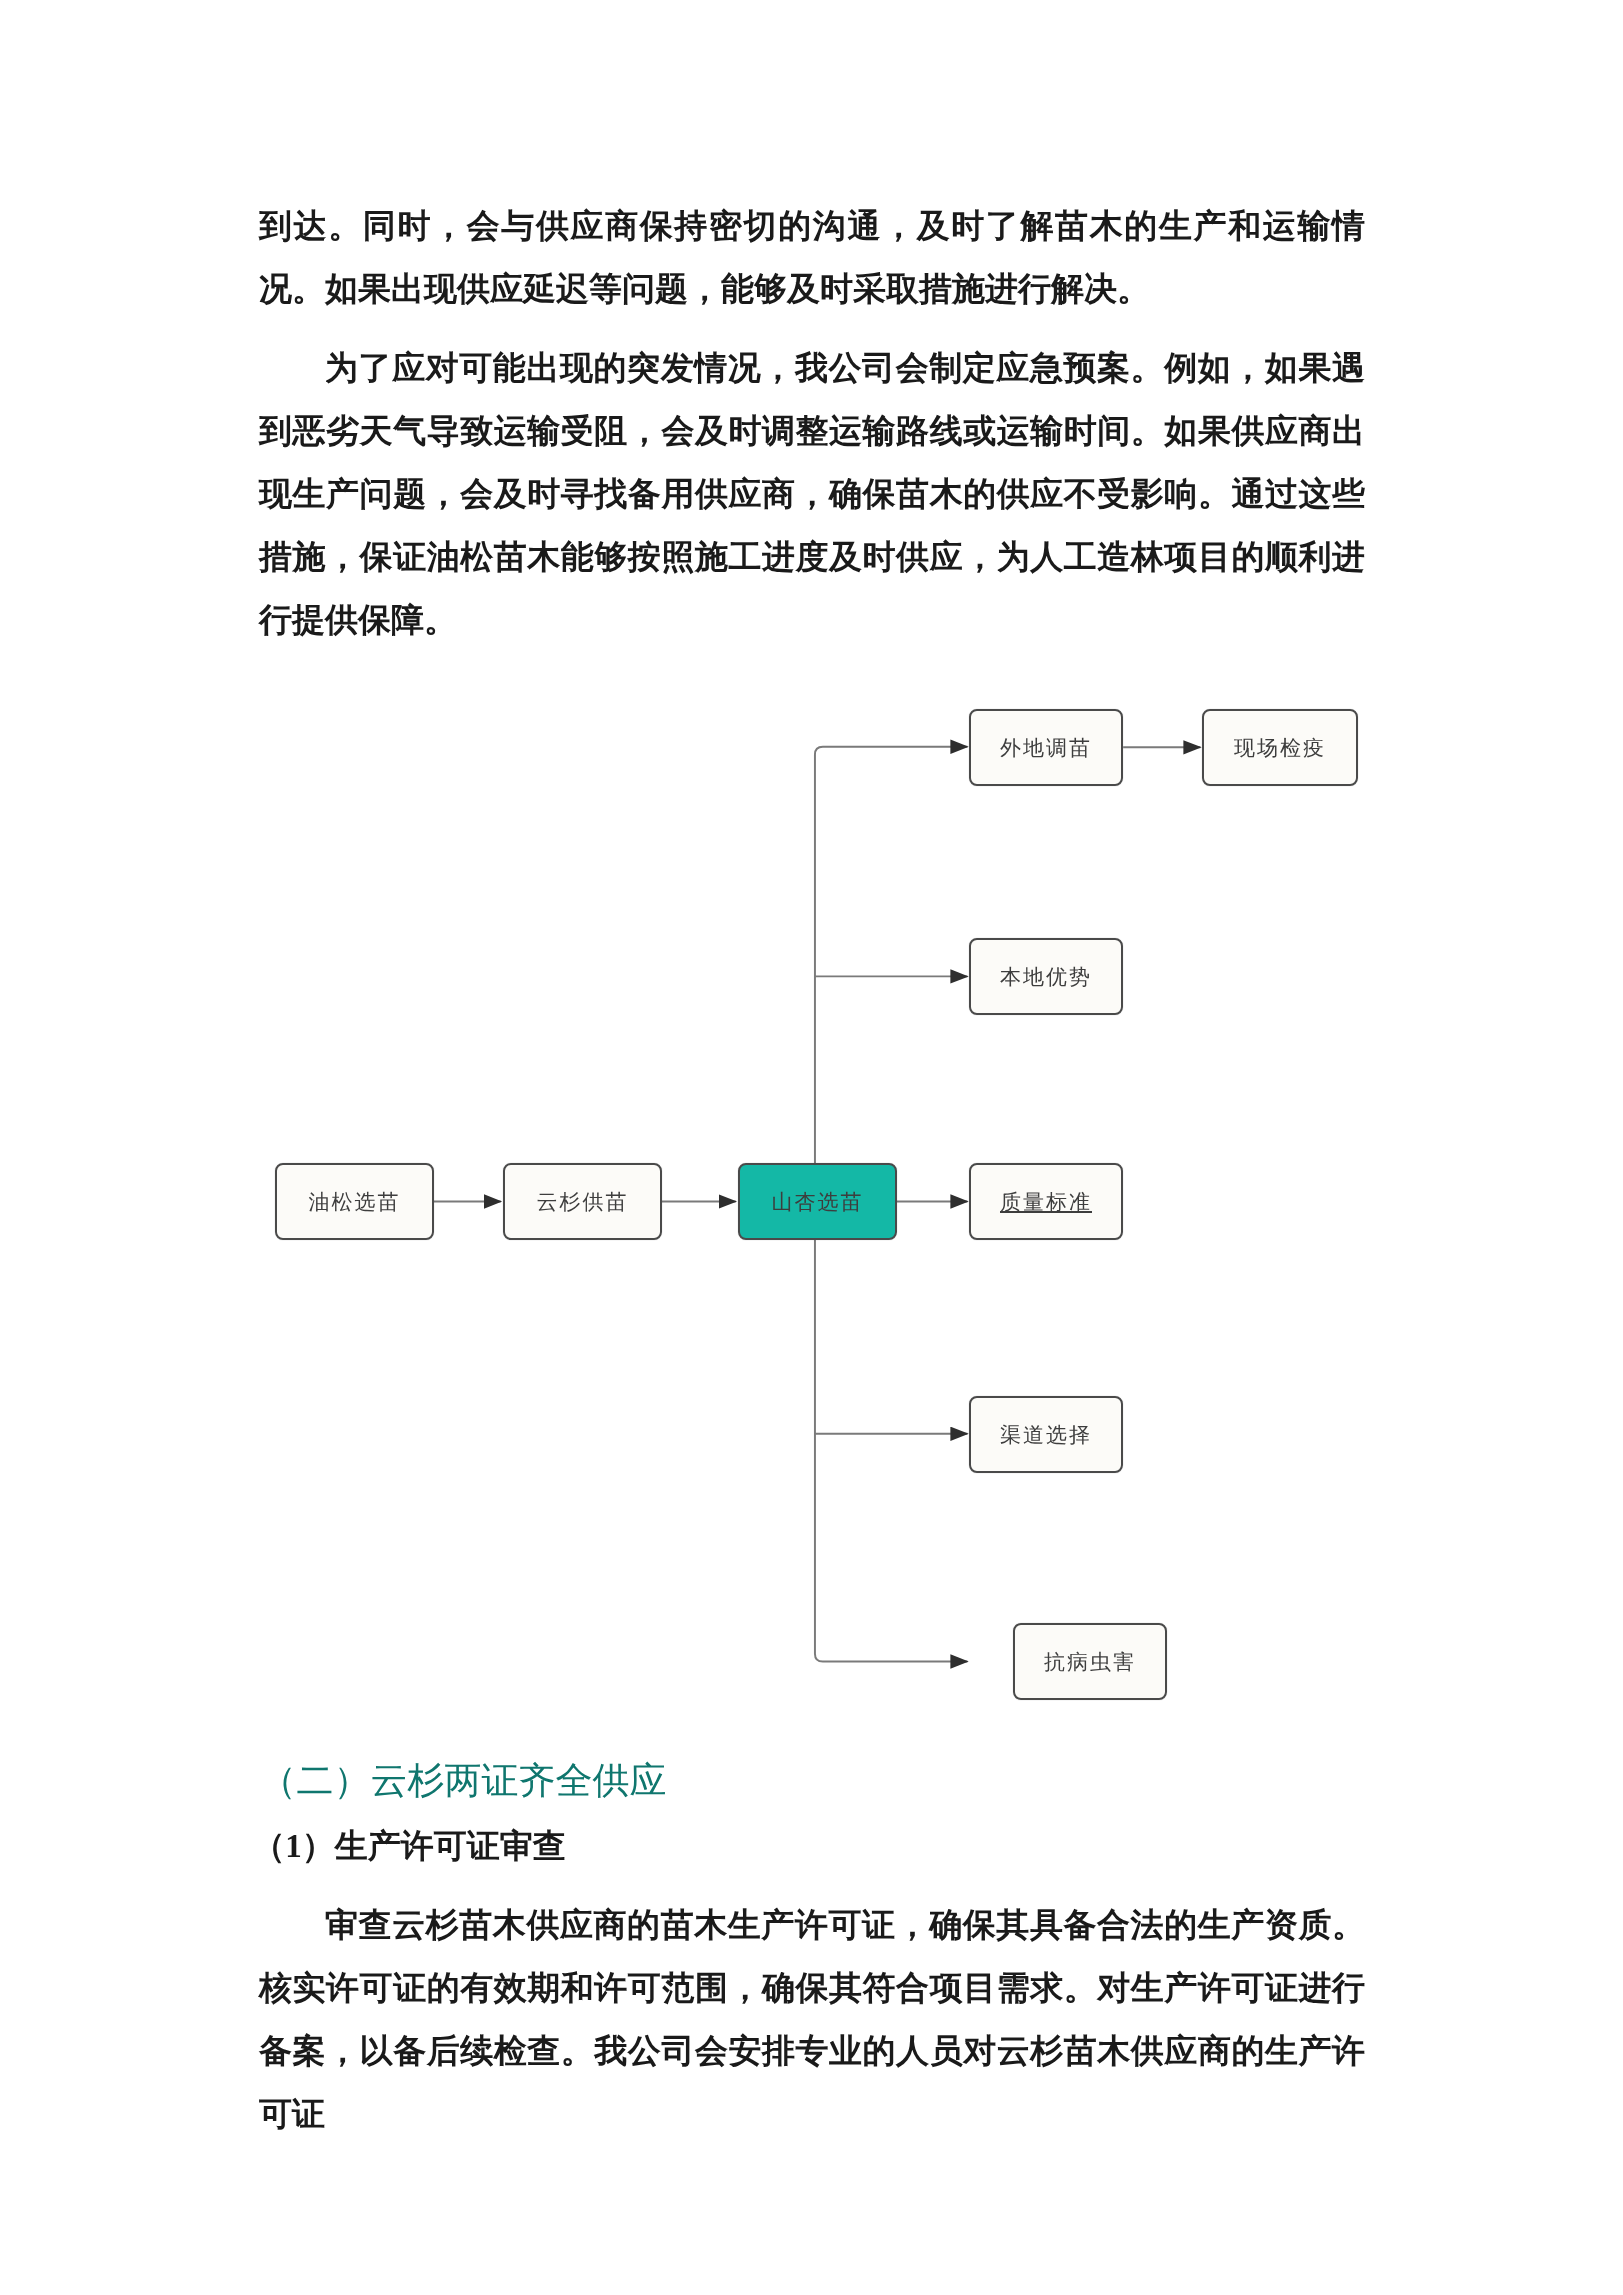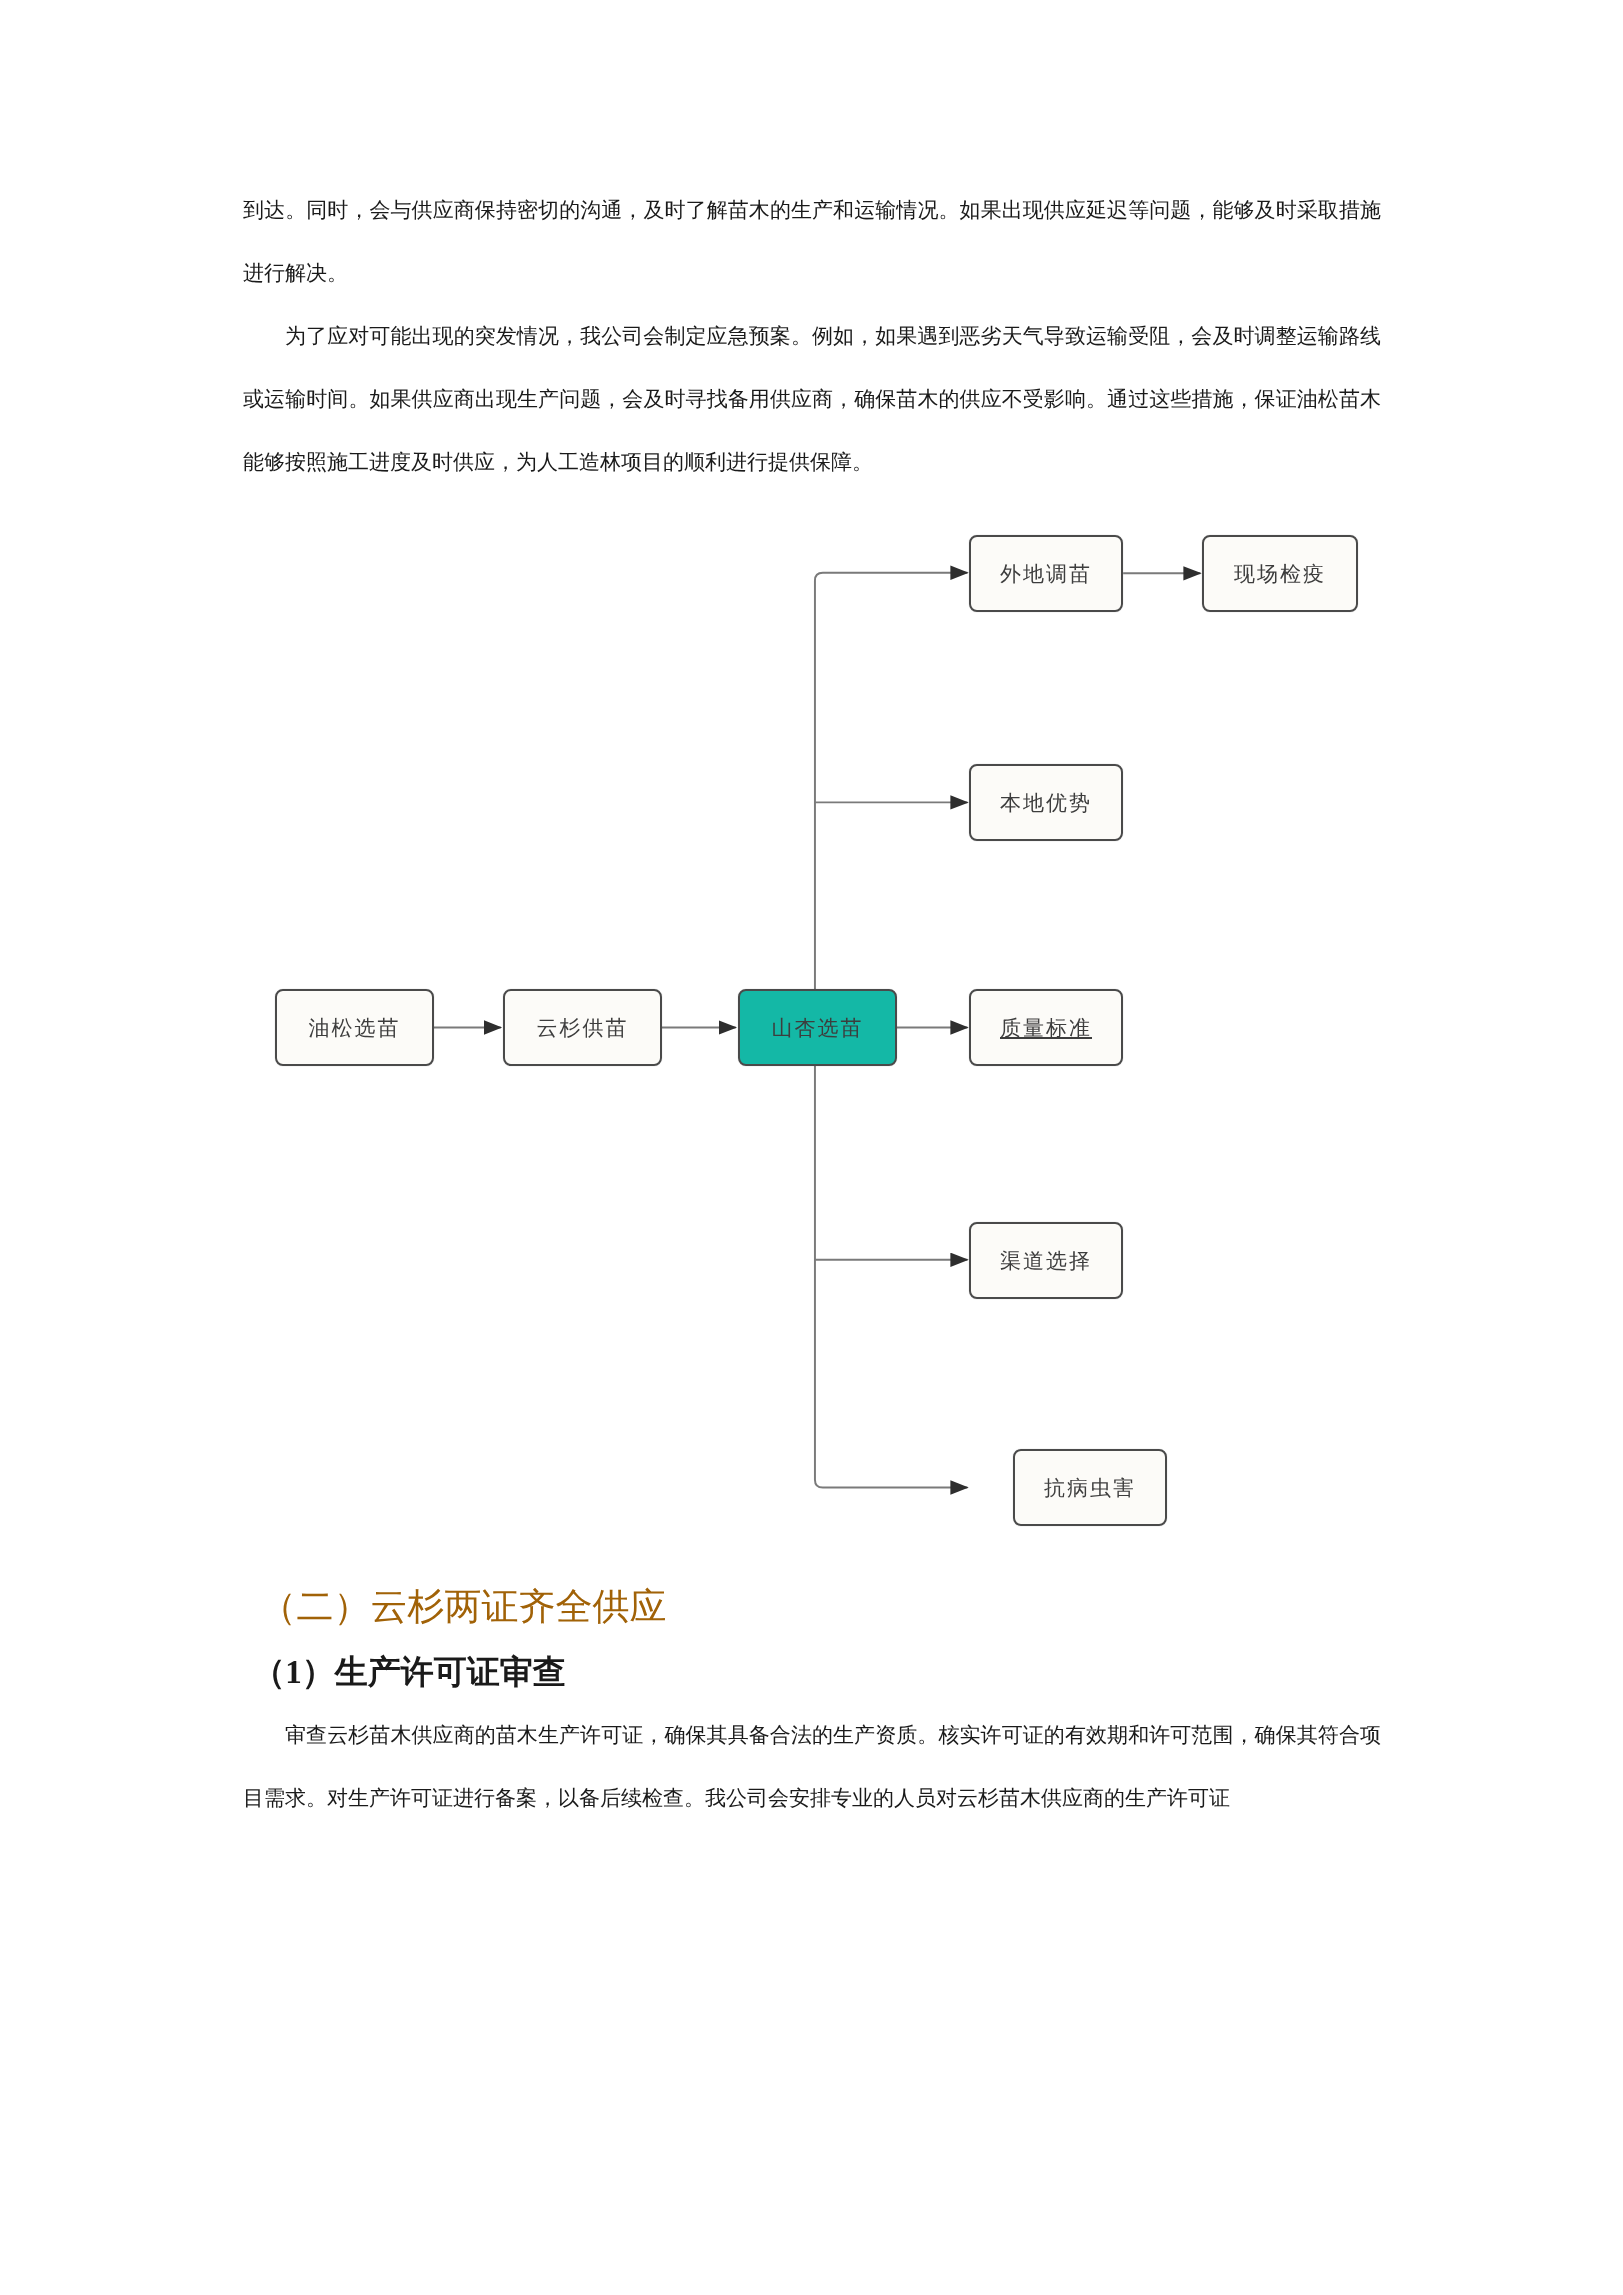--- a/index.html
+++ b/index.html
@@ -13,26 +13,27 @@
     overflow:hidden;
   }
   .content{
     position:absolute;
     left:243px;
     top:0;
     width:1138px;
     padding-top:179px;
   }
   p.body{
-    margin:0;
-    font-size:21px;
+    margin:16px;
+    font-size:33px;
     line-height:63px;
     text-align:justify;
     letter-spacing:0;
     color:#1a1a1a;
+    font-weight:bold;
   }
   p.indent{text-indent:2em;}
   .flowchart{
     position:relative;
     width:1138px;
     height:1067px;
     margin:0;
   }
   .flowchart svg{position:absolute;left:0;top:0;}
   .flow-node{
@@ -48,21 +49,21 @@
     letter-spacing:2px;
     color:#3d3d3d;
     box-shadow:0 0 0 0.7px rgba(0,0,0,0.05);
   }
   h2.sec{
     margin:11.8px 0 0 0;
     padding-left:16.4px;
     font-size:37px;
     line-height:68px;
     font-weight:400;
-    color:#a16207;
+    color:#0f766e;
   }
   h3.sec{
     margin:0;
     font-size:33px;
     line-height:63px;
     font-weight:400;
     color:#1a1a1a;
   }
   h4.sec{
     margin:0;

